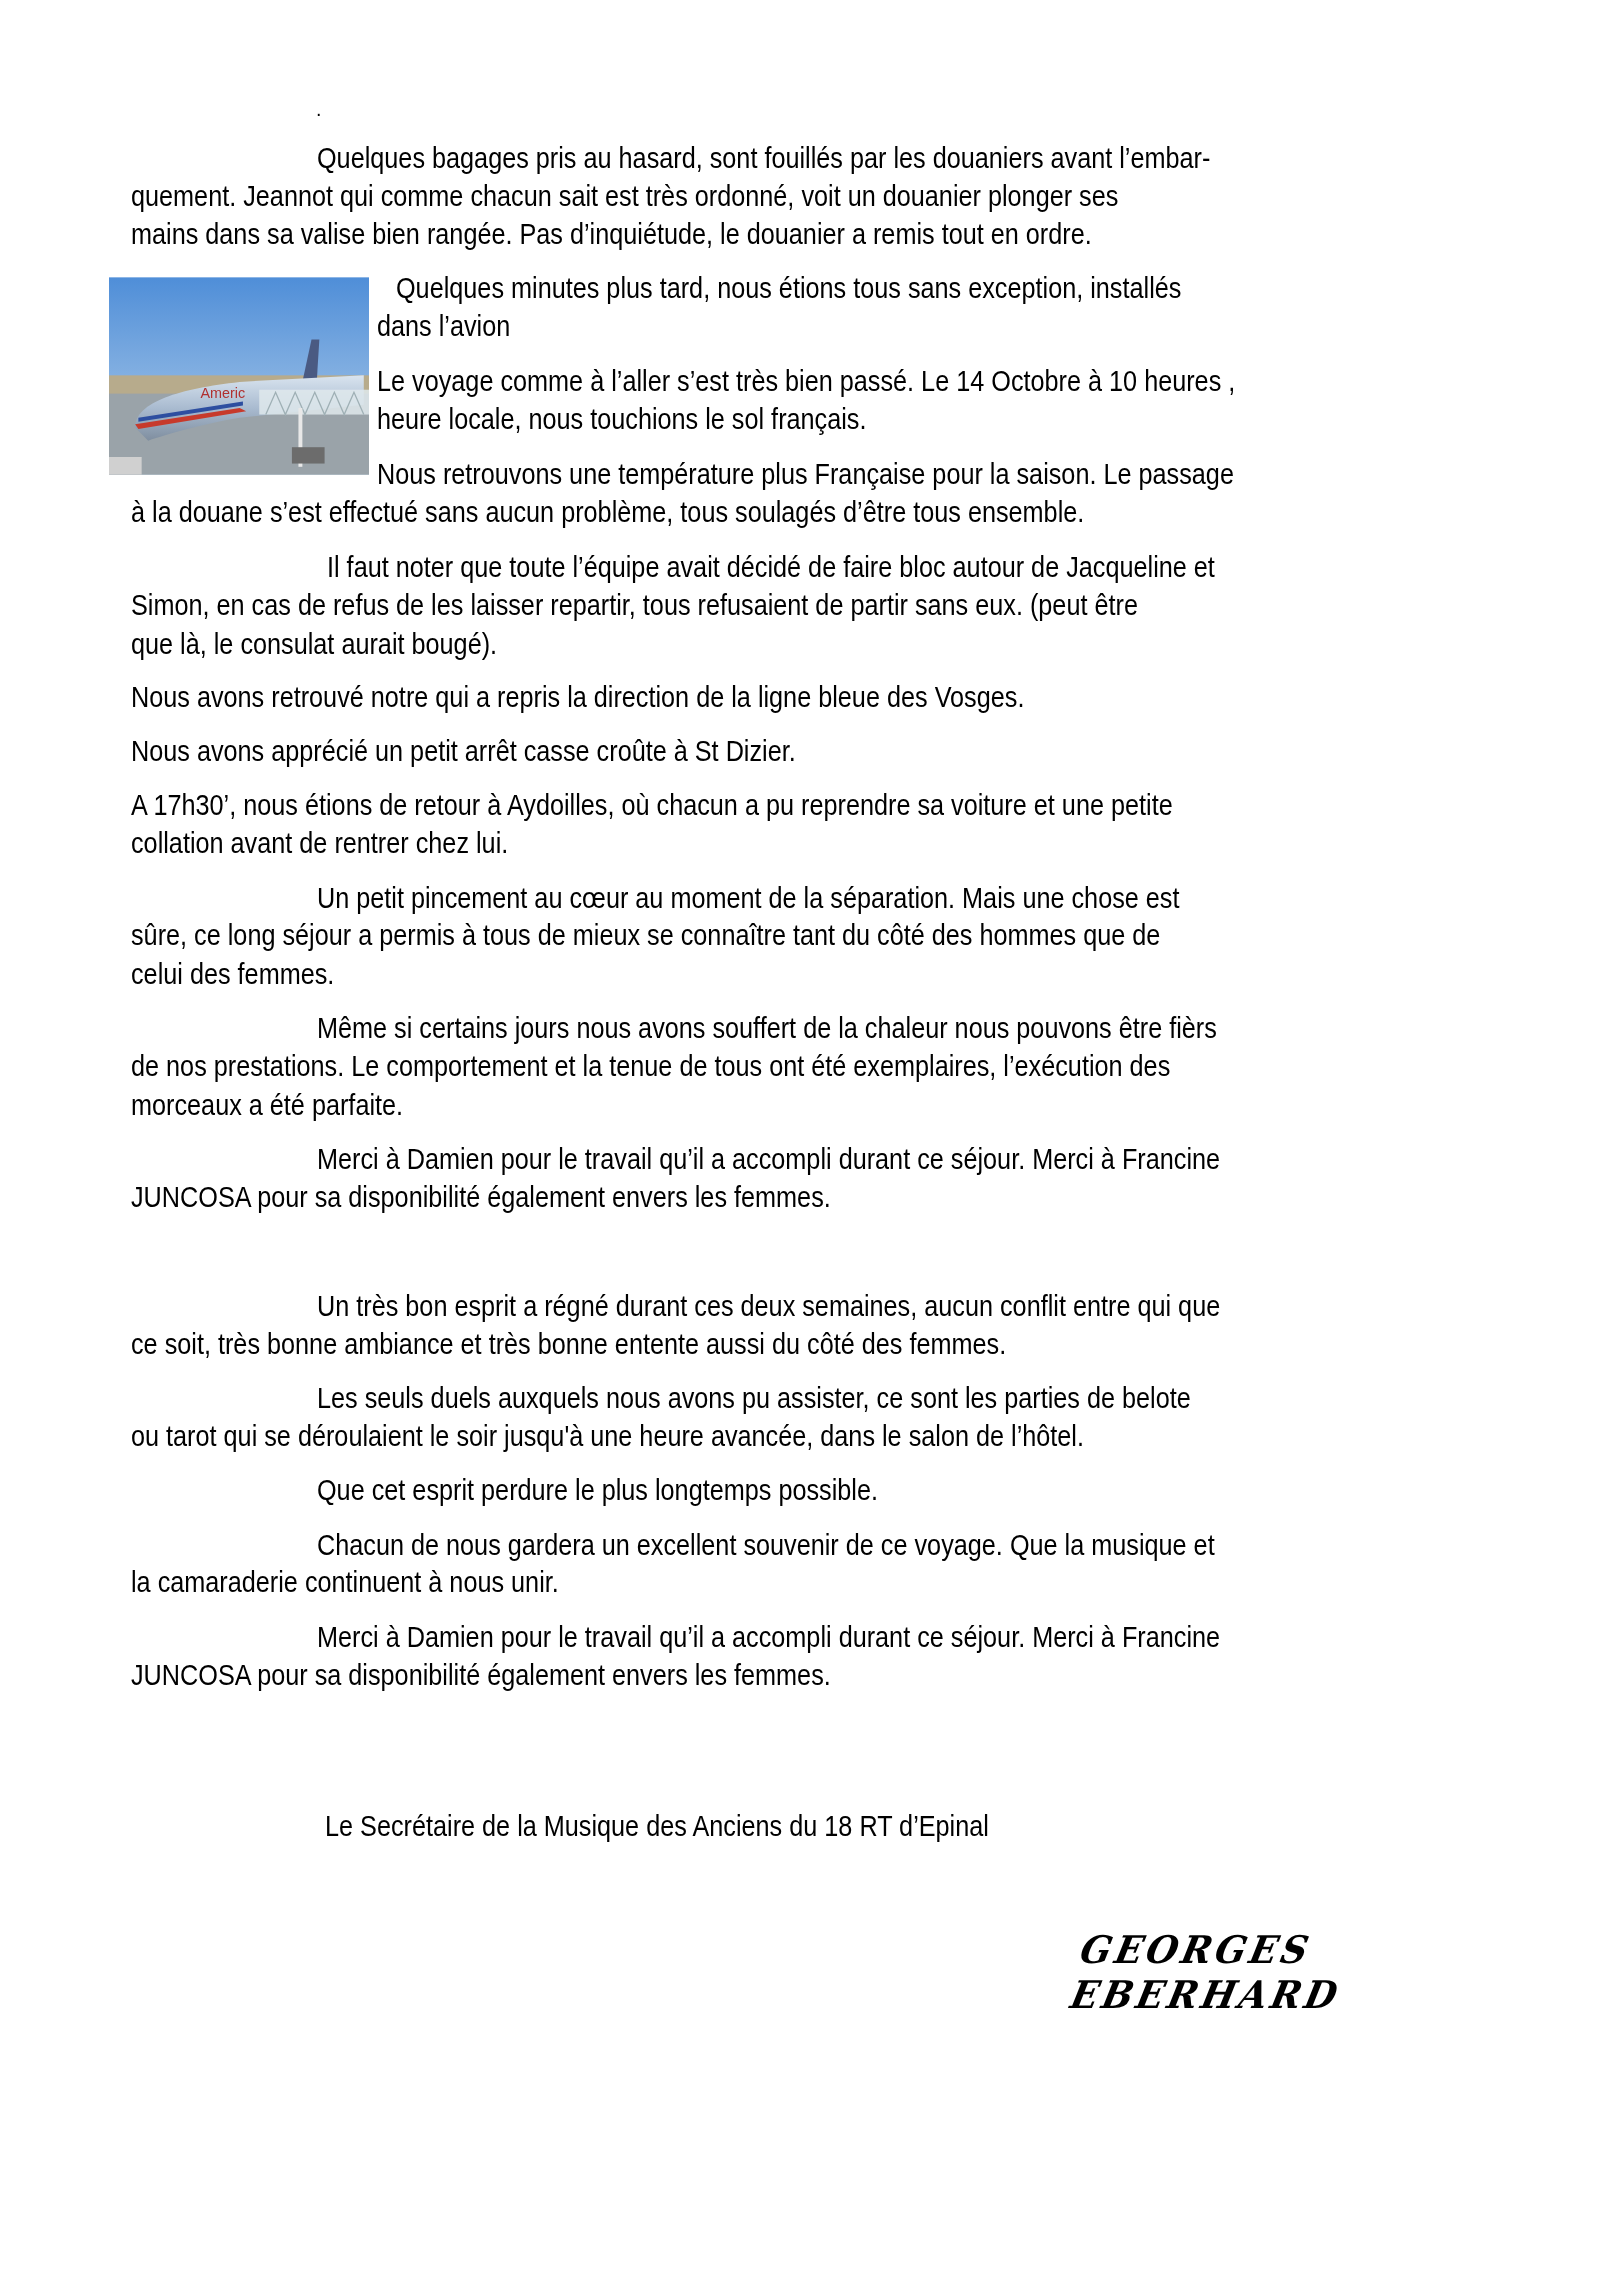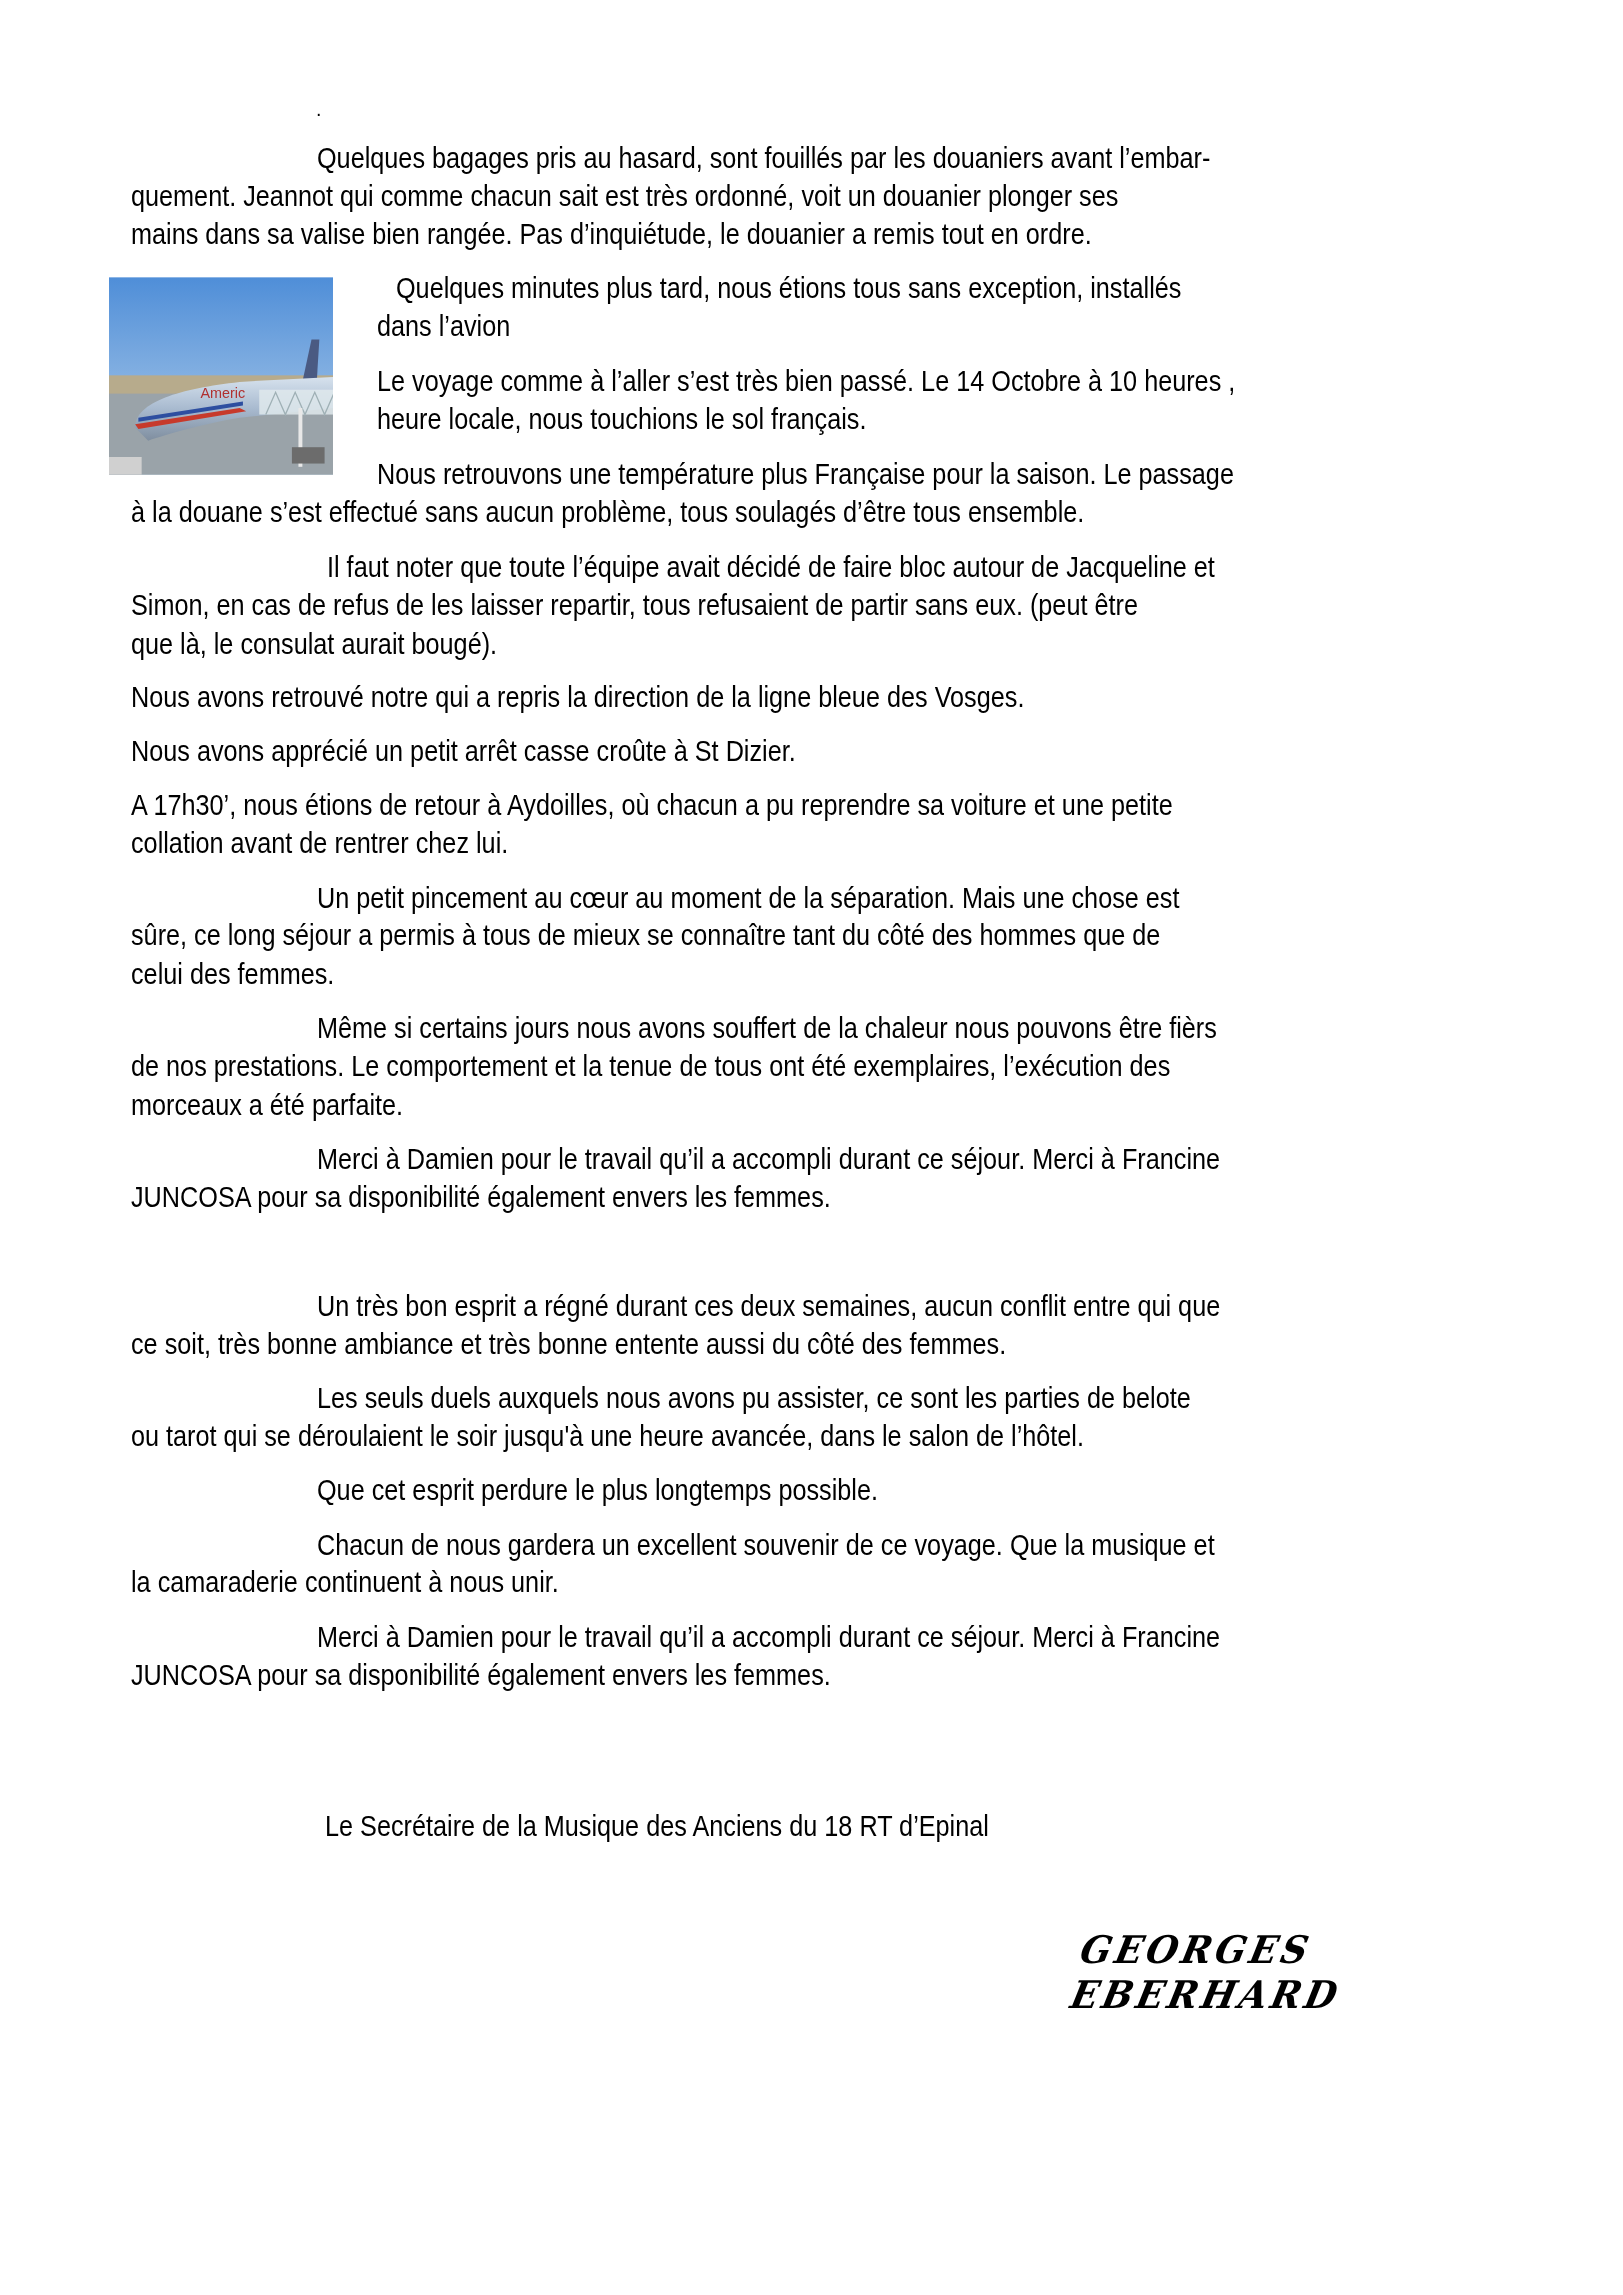--- a/index.html
+++ b/index.html
@@ -2,21 +2,21 @@
 <html style="font-size:10.5px"><head>
 <meta charset="utf-8">
 <style>
   html, body { margin: 0; padding: 0; background: #ffffff; }
   body { width: 1623px; height: 2295px; position: relative; overflow: hidden;
          font-family: "Liberation Sans", sans-serif; color: #000; }
   .page { position: absolute; left: 0; top: 0; width: 1623px; height: 2295px; }
   .line { position: absolute; font-size: 29px; line-height: 38px; white-space: nowrap;
           transform-origin: left top; transform: scaleX(0.87); letter-spacing: 0; }
   .dot { position: absolute; left: 316px; top: 98px; font-size: 19.6px; }
-  .photo { position: absolute; left: 109px; top: 277px; width: 224px; height: 198px;
+  .photo { position: absolute; left: 109px; top: 277px; width: 260px; height: 198px;
            overflow: hidden; }
   .sig { position: absolute; left: 1086px; top: 1927px; font-family: "DejaVu Serif", serif;
          font-style: italic; font-weight: bold; font-size: 38px; letter-spacing: 3.9px;
          transform: skewX(-12deg) scaleX(0.95); transform-origin: left top; }
 </style>
 </head>
 <body>
 
 <div class="page">
   <span class="dot">.</span>

